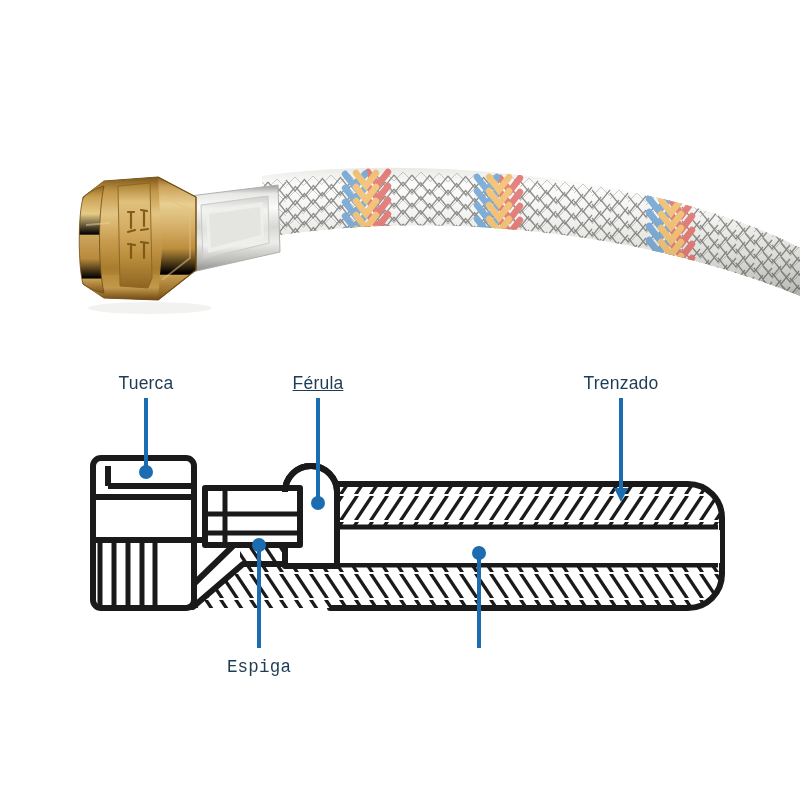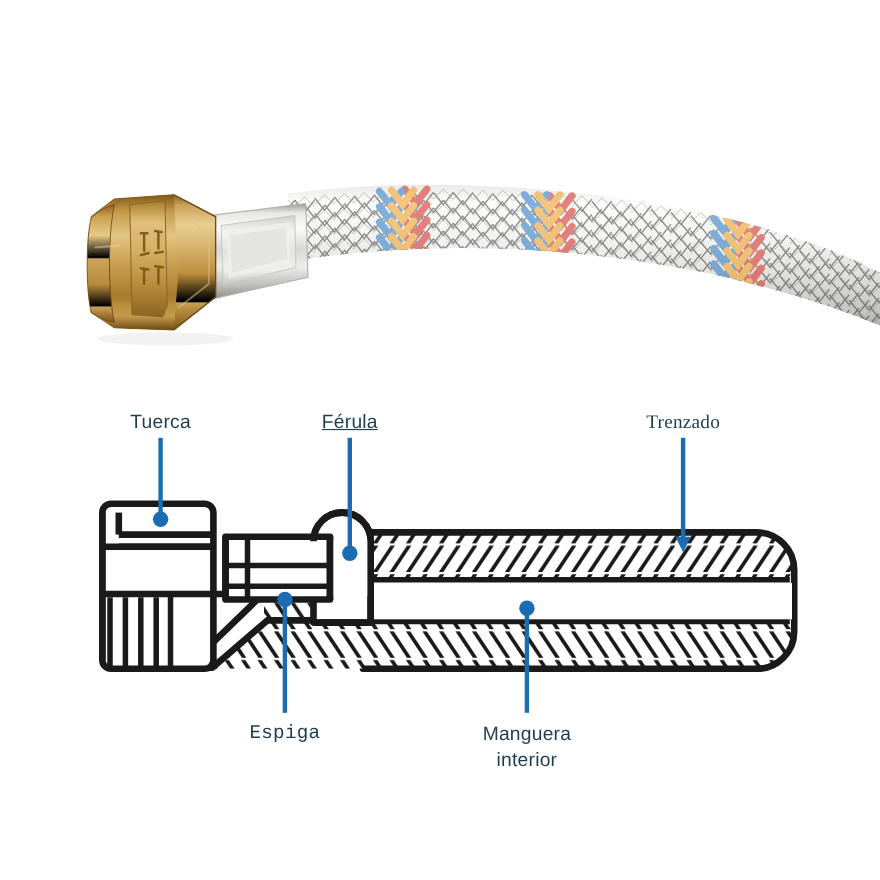--- a/index.html
+++ b/index.html
@@ -413,23 +413,19 @@
           <line x1="479" y1="553" x2="479" y2="648" stroke="#1b6cb0" stroke-width="4"></line>
           <circle cx="479" cy="553" r="7" fill="#1b6cb0"></circle>
         </g>
       </g>
     </svg>
 
     <div class="label-text label-center" style="left:146px; top:372px;">Tuerca</div>
 
     <div class="label-text label-center" style="left:318px; top:372px;text-decoration:underline;">Férula</div>
 
-    <div class="label-text label-center" style="left:621px; top:372px;font-family:Liberation Serif, serif;">Trenzado</div>
+    <div class="label-text label-center" style="left:621px; top:372px;">Trenzado</div>
 
     <div class="label-text label-center" style="left:259px; top:656px;font-family:Liberation Mono, monospace;">Espiga</div>
 
-    <div class="label-text label-center" style="left:479px; top:656px;">
-      <div>Manguera</div>
-      <div>interior</div>
-    </div>
   </div>
 
 </div>
 
 </body></html>

